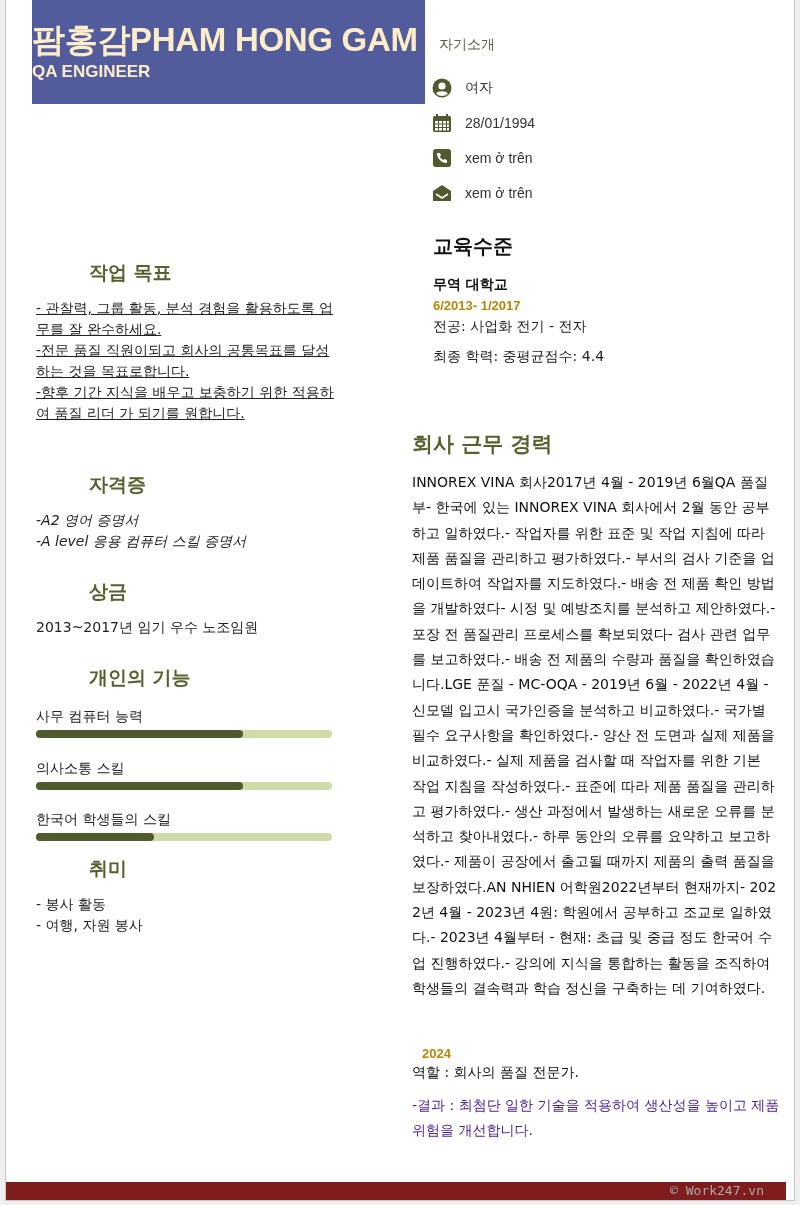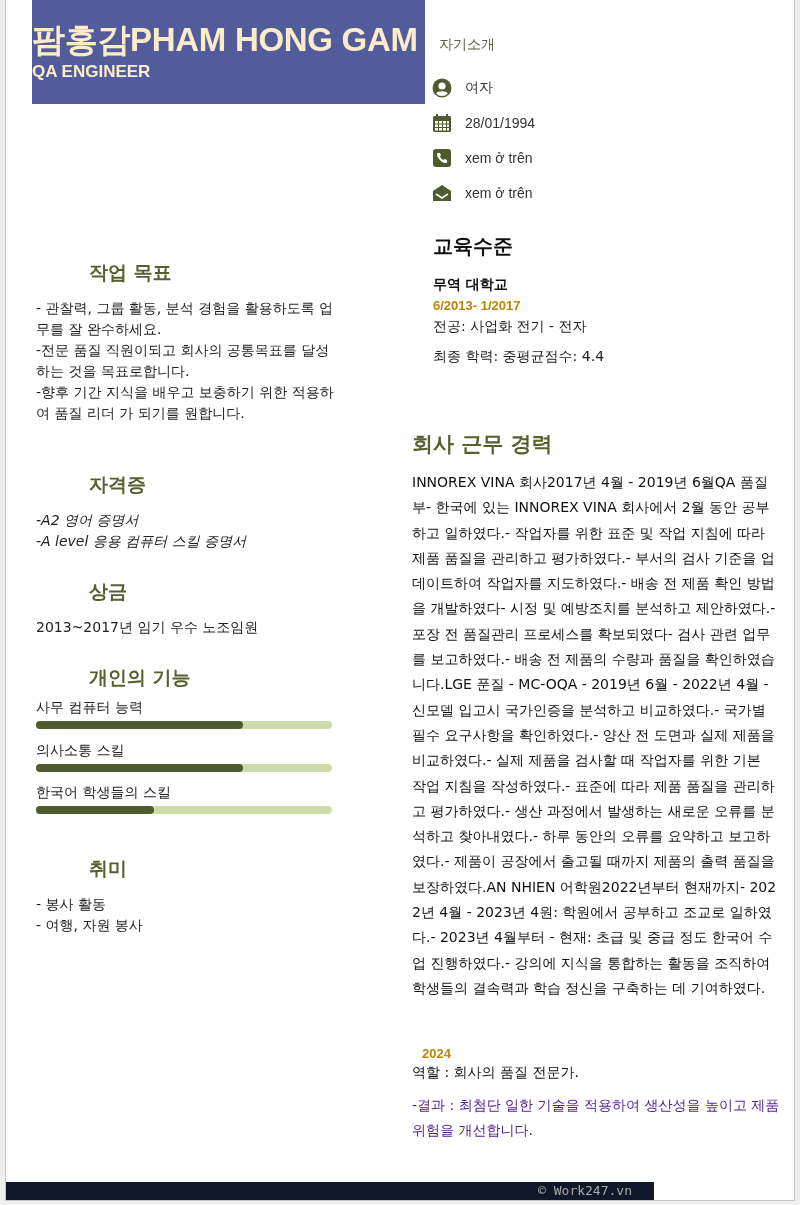--- a/index.html
+++ b/index.html
@@ -45,27 +45,27 @@
     .exp-title { position: absolute; left: 406px; top: 430px; font-size: 21px; font-weight: bold; color: #56602f; }
     .exp-body {
       position: absolute; left: 406px; top: 470px; width: 365px; font-size: 14px; line-height: 25.3px; color: #111;
       word-break: break-all;
     }
     .exp-year { position: absolute; left: 416px; top: 1046px; font-size: 13px; font-weight: bold; color: #b8860b; font-family: "Liberation Sans", sans-serif; }
     .exp-role { position: absolute; left: 406px; top: 1064px; font-size: 14px; color: #111; }
     .exp-result { position: absolute; left: 406px; top: 1093px; width: 370px; font-size: 14px; line-height: 25px; color: #4c1d95; }
 
     .skills { position: absolute; left: 30px; top: 697px; width: 296px; }
-    .skill { height: 42.5px; }
+    .skill { height: 42.5px; margin-top: 9px; }
     .skill-label { font-size: 14px; color: #222; line-height: 20px; }
     .skill-bar { position: relative; margin-top: 4px; height: 8px; border-radius: 4px; background: #cfdba8; }
     .skill-fill { position: absolute; left: 0; top: 0; height: 8px; border-radius: 4px; background: #4f5a2e; }
 
     .footer {
-      position: absolute; left: 0; bottom: 0; width: 648px; height: 18px; background: #0f172a;
+      position: absolute; left: 0; bottom: 0; width: 780px; height: 18px; background: #7f1d1d;
     }
     .footer-text {
       position: absolute; right: 22px; top: 0; font-family: "DejaVu Sans Mono", monospace; font-size: 13px; color: #aaa; line-height: 18px;
     }
   </style>
 </head>
 <body>
 
 <div class="page">
 
@@ -125,21 +125,21 @@
         <svg width="20" height="20" viewBox="0 0 20 20">
             <path d="M1 8 L10 2 L19 8 L19 18 L1 18 Z" fill="#4f5a2e"></path>
             <path d="M4 11 L10 15 L16 11" stroke="#fff" stroke-width="1.6" fill="none"></path>
           </svg>
       </span>
       <span class="txt">xem ở trên</span>
     </div>
   </div>
 
   <div class="sec-title-left" style="top:260px;">작업 목표</div>
-  <div class="left-text" style="top:298px;">
+  <div class="left-text" style="top:298px;text-decoration:underline;">
     <div>- 관찰력, 그룹 활동, 분석 경험을 활용하도록 업무를 잘 완수하세요.</div>
     <div>-전문 품질 직원이되고 회사의 공통목표를 달성하는 것을 목표로합니다.</div>
     <div>-향후 기간 지식을 배우고 보충하기 위한 적용하여 품질 리더 가 되기를 원합니다.</div>
   </div>
 
   <div class="sec-title-left" style="top:472px;text-align:right;">자격증</div>
   <div class="left-text" style="top:510px;font-style:italic;">
     <div>-A2 영어 증명서</div>
     <div>-A level 응용 컴퓨터 스킬 증명서</div>
   </div>

